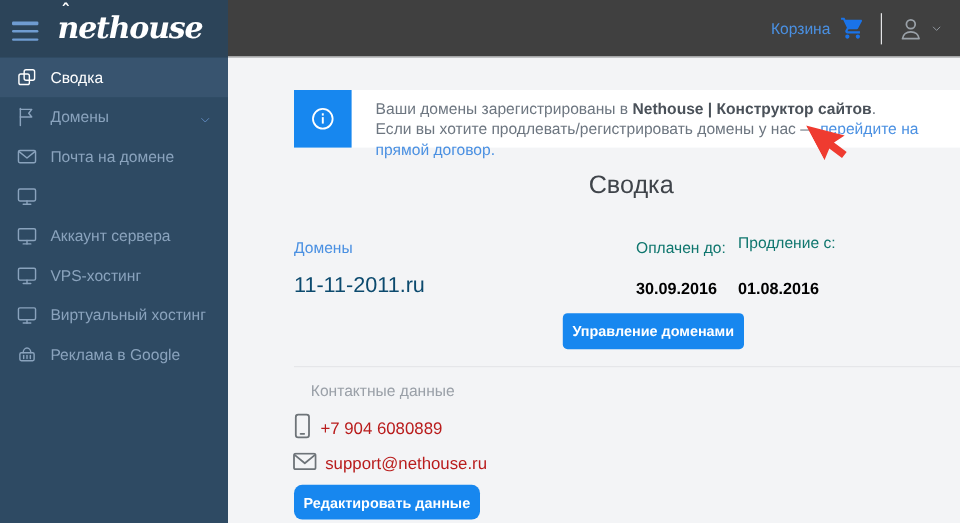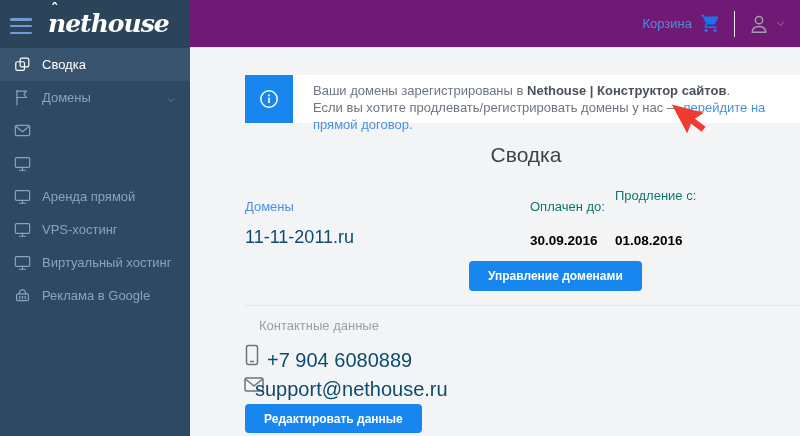--- a/index.html
+++ b/index.html
@@ -16,21 +16,21 @@
   .logo-hat { position:absolute; left:3px; top:-9px; font-size:15px; font-style:normal; letter-spacing:0; }
   .nav { position:absolute; top:48px; left:0; width:190px; }
   .nav-item { height:33px; display:flex; align-items:center; padding-left:12px; color:#8aa3bd; font-size:13px; cursor:pointer; position:relative; }
   .nav-item.active { background:#38546f; color:#ffffff; }
   .nav-ico { width:20px; height:20px; margin-right:10px; display:flex; align-items:center; justify-content:center; flex:none; }
   .nav-ico svg { stroke:currentColor; fill:none; stroke-width:1.5; stroke-linecap:round; stroke-linejoin:round; }
   .nav-chevron { position:absolute; right:14px; top:50%; margin-top:-5px; color:#5d85b9; }
   .nav-chevron svg { stroke:currentColor; fill:none; stroke-width:2; stroke-linecap:round; stroke-linejoin:round; }
 
   
-  .topbar { position:absolute; left:190px; top:0; width:610px; height:48px; background:#701a75; border-bottom:1px solid #e8e9eb; display:flex; align-items:center; justify-content:flex-end; padding-right:14px; z-index:2; }
+  .topbar { position:absolute; left:190px; top:0; width:610px; height:48px; background:#404040; border-bottom:1px solid #e8e9eb; display:flex; align-items:center; justify-content:flex-end; padding-right:14px; z-index:2; }
   .cart-link { color:#4a90e2; font-size:13px; text-decoration:none; cursor:pointer; }
   .cart-icon { margin-left:8px; display:flex; cursor:pointer; }
   .topbar-divider { width:1px; height:26px; background:#e3e4e6; margin:0 13px; }
   .user-box { display:flex; align-items:center; cursor:pointer; color:#9aa1a8; }
   .user-box svg { stroke:currentColor; fill:none; stroke-width:1.6; stroke-linecap:round; stroke-linejoin:round; }
   .user-chevron { margin-left:5px; display:flex; }
 
   
   .content { position:absolute; left:190px; top:48px; width:610px; height:388px;margin-left:17px; }
   .banner { position:absolute; left:38px; top:27px; width:562px; height:48px; background:#ffffff; display:flex; }
@@ -39,40 +39,40 @@
   .banner-text b { color:#4a5159; font-weight:bold; }
   .banner-link { color:#4a90e2; text-decoration:none; cursor:pointer; }
 
   .cursor-arrow { position:absolute; left:465px; top:56px; transform:rotate(-28deg); transform-origin:1px 1px; z-index:5; pointer-events:none; }
 
   .page-title { position:absolute; left:38px; top:95px; width:562px; text-align:center; font-size:21px; color:#3f444a; }
 
   .lbl { position:absolute; font-size:13px; color:#0f766e; }
   .lbl-domain { left:38px; top:151px; color:#4a90e2; cursor:pointer; }
   .lbl-paid { left:323px; top:151px; }
-  .lbl-renew { left:408px; top:140px; }
+  .lbl-renew { left:408px; top:147px; }
   .val-domain { position:absolute; left:38px; top:179px; font-size:18px; color:#0c4a6e; }
   .val-date { position:absolute; top:185px; font-size:13.5px; font-weight:bold; color:#000000; }
   .val-paid { left:323px; }
   .val-renew { left:408px; }
 
-  .btn { display:inline-flex; align-items:center; justify-content:center; background:#1787ef; color:#ffffff; border:none; border-radius:4px; font-size:12px; font-weight:bold; font-family:"Liberation Sans", sans-serif; cursor:pointer; padding:0 19px; height:30px; }
+  .btn { display:inline-flex; align-items:center; justify-content:center; background:#1787ef; color:#ffffff; border:none; border-radius:4px; font-size:12px; font-weight:bold; font-family:"Liberation Sans", sans-serif; cursor:pointer; padding:0 8px; height:30px; }
   .manage-btn { position:absolute; left:262px; top:213px; }
-  .edit-btn { position:absolute; left:38px; top:356px; height:29px; }
+  .edit-btn { position:absolute; left:38px; top:356px; height:29px;border-radius:7px; }
 
   .rule { position:absolute; left:38px; top:257px; width:562px; height:1px; background:#e5e6e9; }
 
   .contacts-title { position:absolute; left:52px; top:270px; font-size:13px; color:#9aa0a8; }
   .contact-icon { position:absolute; color:#6d7378; display:flex; }
   .contact-icon svg { stroke:currentColor; fill:none; stroke-width:1.5; stroke-linecap:round; stroke-linejoin:round; }
   .phone-icon { left:38px; top:296px; }
   .mail-icon { left:37px; top:329px; }
-  .contact-val { position:absolute; font-size:20px; color:#0c4a6e; }
+  .contact-val { position:absolute; font-size:14px; color:#b91c1c; }
   .phone-val { left:60px; top:301px; }
-  .email-val { left:48px; top:330px; }
+  .email-val { left:64px; top:330px; }
 </style>
 </head>
 <body>
 
 <div class="app">
 
   <div class="sidebar">
     <div class="sidebar-header">
       <div class="hamburger">
         <span></span>
@@ -112,41 +112,42 @@
       </div>
 
 
       <div class="nav-item">
         <span class="nav-ico">
           <svg width="19" height="19" viewBox="0 0 24 24">
               <rect x="3" y="5.5" width="18" height="13" rx="1.5"></rect>
               <polyline points="4,7 12,13.5 20,7"></polyline>
             </svg>
         </span>
-      </div>
-
-      <div class="nav-item">
-        <span class="nav-ico">
-          <svg width="19" height="19" viewBox="0 0 24 24">
-              <rect x="3" y="4.5" width="18" height="12.5" rx="1.5"></rect>
-              <path d="M12 17v3.5"></path>
-              <path d="M8 20.5h8"></path>
-            </svg>
-        </span>
-      </div>
-
-      <div class="nav-item">
-        <span class="nav-ico">
-          <svg width="19" height="19" viewBox="0 0 24 24">
-              <rect x="3" y="4.5" width="18" height="12.5" rx="1.5"></rect>
-              <path d="M12 17v3.5"></path>
-              <path d="M8 20.5h8"></path>
-            </svg>
-        </span>
-        <span>Аренда прямой</span>
+        <span>Почта на домене</span>
+      </div>
+
+      <div class="nav-item">
+        <span class="nav-ico">
+          <svg width="19" height="19" viewBox="0 0 24 24">
+              <rect x="3" y="4.5" width="18" height="12.5" rx="1.5"></rect>
+              <path d="M12 17v3.5"></path>
+              <path d="M8 20.5h8"></path>
+            </svg>
+        </span>
+      </div>
+
+      <div class="nav-item">
+        <span class="nav-ico">
+          <svg width="19" height="19" viewBox="0 0 24 24">
+              <rect x="3" y="4.5" width="18" height="12.5" rx="1.5"></rect>
+              <path d="M12 17v3.5"></path>
+              <path d="M8 20.5h8"></path>
+            </svg>
+        </span>
+        <span>Аккаунт сервера</span>
       </div>
 
       <div class="nav-item">
         <span class="nav-ico">
           <svg width="19" height="19" viewBox="0 0 24 24">
               <rect x="3" y="4.5" width="18" height="12.5" rx="1.5"></rect>
               <path d="M12 17v3.5"></path>
               <path d="M8 20.5h8"></path>
             </svg>
         </span>

